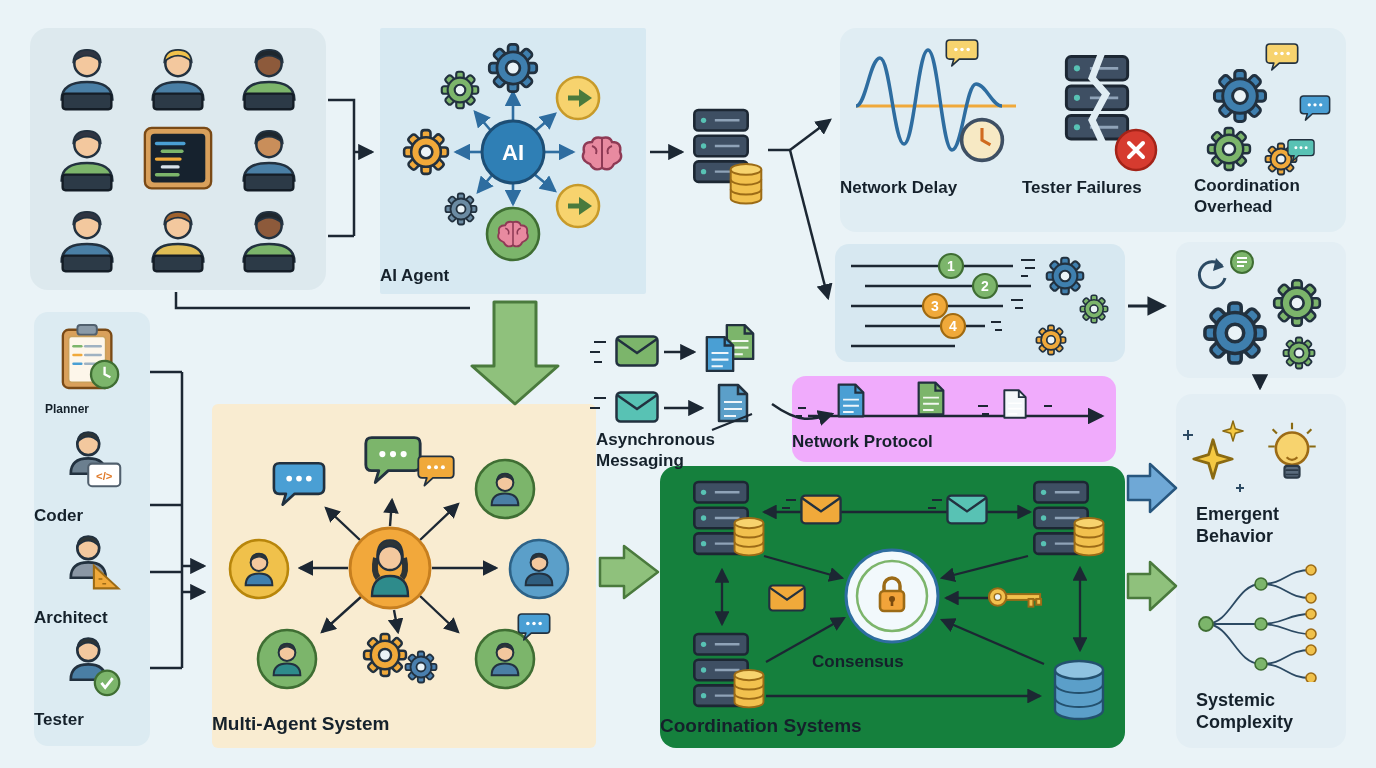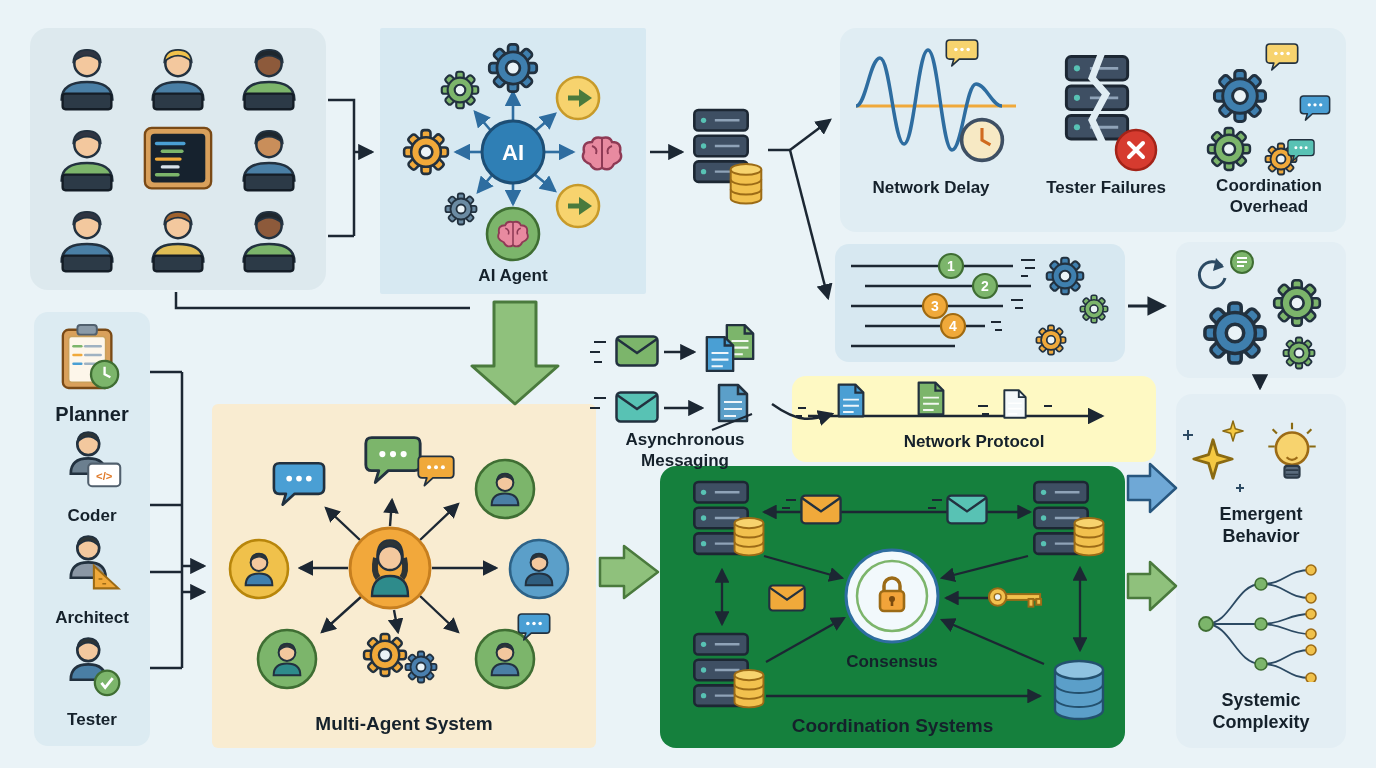--- a/index.html
+++ b/index.html
@@ -1,21 +1,21 @@
 <!DOCTYPE html>
 <html><head>
 <meta charset="utf-8">
 <style>
   *{margin:0;padding:0;box-sizing:border-box}
   html,body{width:1376px;height:768px}
   body{background:#eaf3f7;font-family:"Liberation Sans",sans-serif;color:#15212b;overflow:hidden}
   #canvas{position:relative;width:1376px;height:768px}
   .panel{position:absolute;border-radius:16px}
   .abs{position:absolute}
-  .lbl{position:absolute;font-weight:bold;text-align:center;color:#15212b;line-height:1.22}
+  .lbl{position:absolute;font-weight:bold;color:#15212b;line-height:1.22}
   svg{display:block}
   svg text{font-family:"Liberation Sans",sans-serif}
 </style>
 </head>
 <body>
 
 <div id="canvas">
 
   <svg style="position:absolute;width:0;height:0" aria-hidden="true">
     <defs>
@@ -373,21 +373,21 @@
             <path d="M28 25 h16" stroke="#9fb2c2"></path>
           <path d="M16 34 h8" stroke="#f0a93a"></path>
             <path d="M28 34 h16" stroke="#9fb2c2"></path>
           <path d="M16 43 h8" stroke="#4a9fd4"></path>
             <path d="M28 43 h16" stroke="#9fb2c2"></path>
         </g>
         <circle cx="48" cy="54" r="14" fill="#7cb56b" stroke="#3f6e33" stroke-width="2.4"></circle>
         <path d="M48 46 V54 L54 57" stroke="#fff" stroke-width="2.4" fill="none"></path>
       </svg>
     </div>
-    <div class="lbl" style="left:0;top:90px;width:100%;font-size:20px">Planner</div>
+    <div class="lbl" style="left:11px;top:90px;width:100%;font-size:12px">Planner</div>
     <div class="abs" style="left:26px;top:114px">
       <svg viewBox="0 0 68 70" width="64">
         <use href="#bust" x="2" y="2" width="56" height="51" style="color:#6b7f8f"></use>
         <rect x="30" y="40" width="34" height="24" rx="4" fill="#fff" stroke="#51606e" stroke-width="2.2"></rect>
         <text x="47" y="57" text-anchor="middle" font-size="12" font-weight="bold" fill="#e07b2a" font-family="'DejaVu Sans Mono',monospace">&lt;/&gt;</text>
       </svg>
     </div>
     <div class="lbl" style="left:0;top:194px;width:100%;font-size:17px">Coder</div>
     <div class="abs" style="left:26px;top:218px">
       <svg viewBox="0 0 68 70" width="64">
@@ -449,21 +449,21 @@
         <circle cx="40" cy="40" r="40" fill="#f2a83b" stroke="#c77f1f" stroke-width="3"></circle>
         <path d="M22 68 Q22 48 40 48 Q58 48 58 68 Z" fill="#2e8b8b" stroke="#22313f" stroke-width="2.4"></path>
         <path d="M26 30 q-3 14 2 20 M54 30 q3 14 -2 20" stroke="#2d3436" stroke-width="6" fill="none"></path>
         <circle cx="40" cy="30" r="12" fill="#f3c89e" stroke="#22313f" stroke-width="2.4"></circle>
         <path d="M27 32 Q26 12 40 12 Q54 12 53 32 Q51 21 45 19 Q40 17 35 19 Q29 21 27 32 Z" fill="#2d3436" stroke="#22313f" stroke-width="1.6"></path>
       </g>
     </svg>
     <div class="lbl" style="left:0;top:308px;width:100%;font-size:19px">Multi-Agent System</div>
   </div>
 
-  <div class="panel" style="left:792px;top:376px;width:364px;height:86px;background:#fef9c3;border-radius:14px">
+  <div class="panel" style="left:792px;top:376px;width:324px;height:86px;background:#f0abfc;border-radius:14px">
     <svg width="333" height="86" style="position:absolute;inset:0">
       <path d="M16 40 H310" stroke="#1c2733" stroke-width="2.6" fill="none" marker-end="url(#ah)"></path>
       <path d="M6 32 h8 M4 40 h6 M186 30 h10 M190 38 h7 M252 30 h8" stroke="#1c2733" stroke-width="2"></path>
       <use href="#doc" x="44" y="6" width="30" height="37" style="color:#4a9fd4"></use>
       <use href="#doc" x="124" y="4" width="30" height="37" style="color:#7cb56b"></use>
       <use href="#doc" x="210" y="12" width="26" height="32" style="color:#f4f8fa"></use>
     </svg>
     <div class="lbl" style="left:0;top:56px;width:100%;font-size:17px">Network Protocol</div>
   </div>
 

